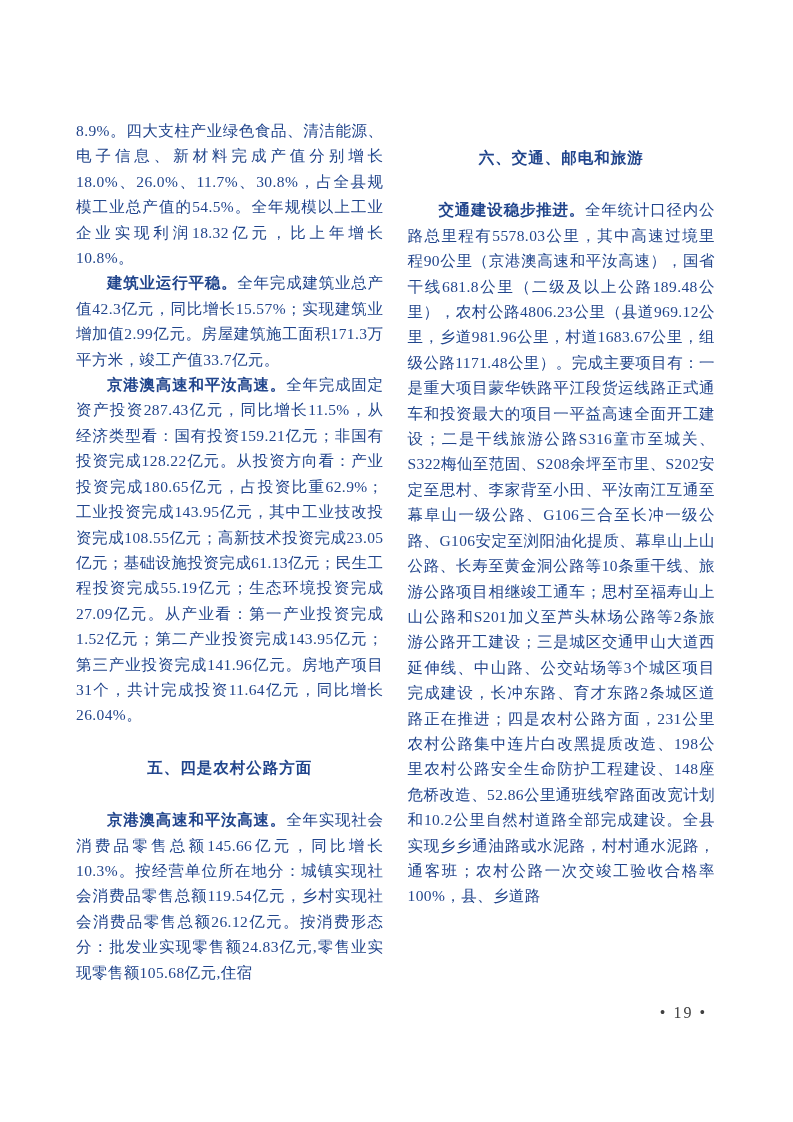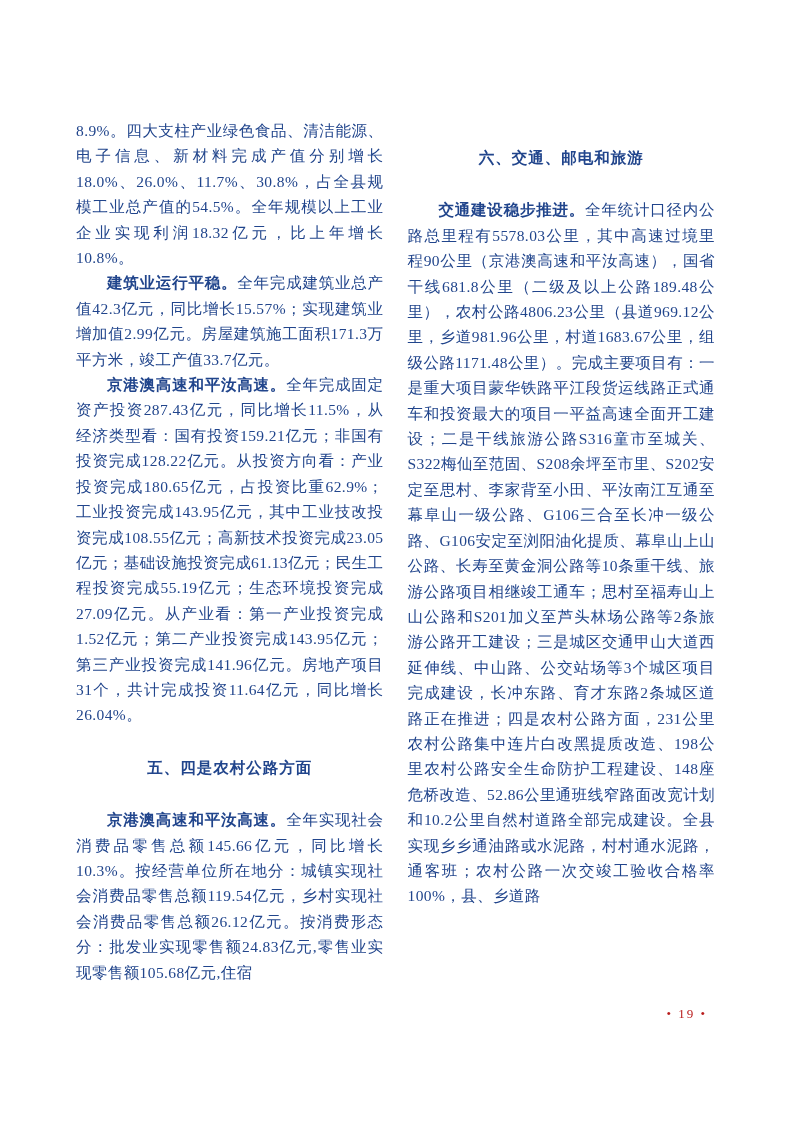--- a/index.html
+++ b/index.html
@@ -44,23 +44,23 @@
     font-weight: bold;
     text-align: center;
     font-size: 15.5px;
     letter-spacing: 1px;
     margin: 27px 0;
   }
   .page-number {
     position: absolute;
     right: 86px;
     bottom: 100px;
-    font-size: 13px;
+    font-size: 16px;
     letter-spacing: 2px;
-    color: #b91c1c;
+    color: #404040;
   }
 </style>
 </head>
 <body>
 
 <div class="page">
   <div class="columns">
     <div class="column">
         <p class="para"><span>8.9%。四大支柱产业绿色食品、清洁能源、电子信息、新材料完成产值分别增长18.0%、26.0%、11.7%、30.8%，占全县规模工业总产值的54.5%。全年规模以上工业企业实现利润18.32亿元，比上年增长10.8%。</span></p>
         <p class="para indent"><span class="lead">建筑业运行平稳。</span><span>全年完成建筑业总产值42.3亿元，同比增长15.57%；实现建筑业增加值2.99亿元。房屋建筑施工面积171.3万平方米，竣工产值33.7亿元。</span></p>

